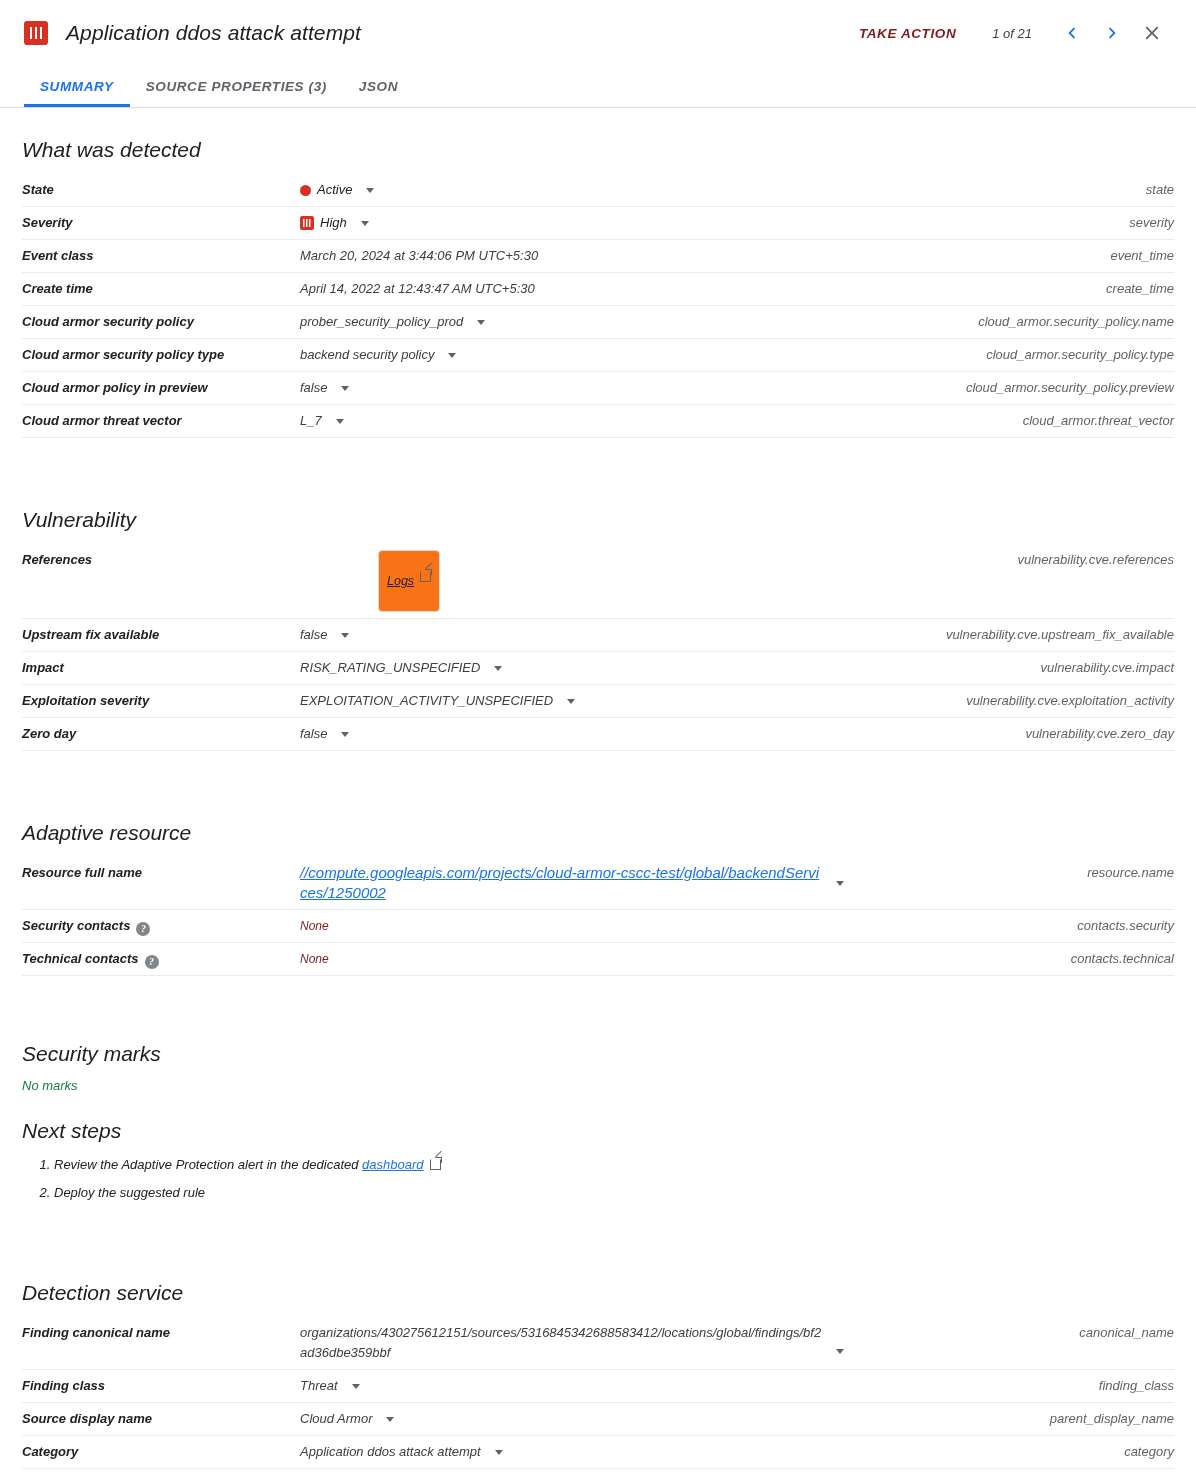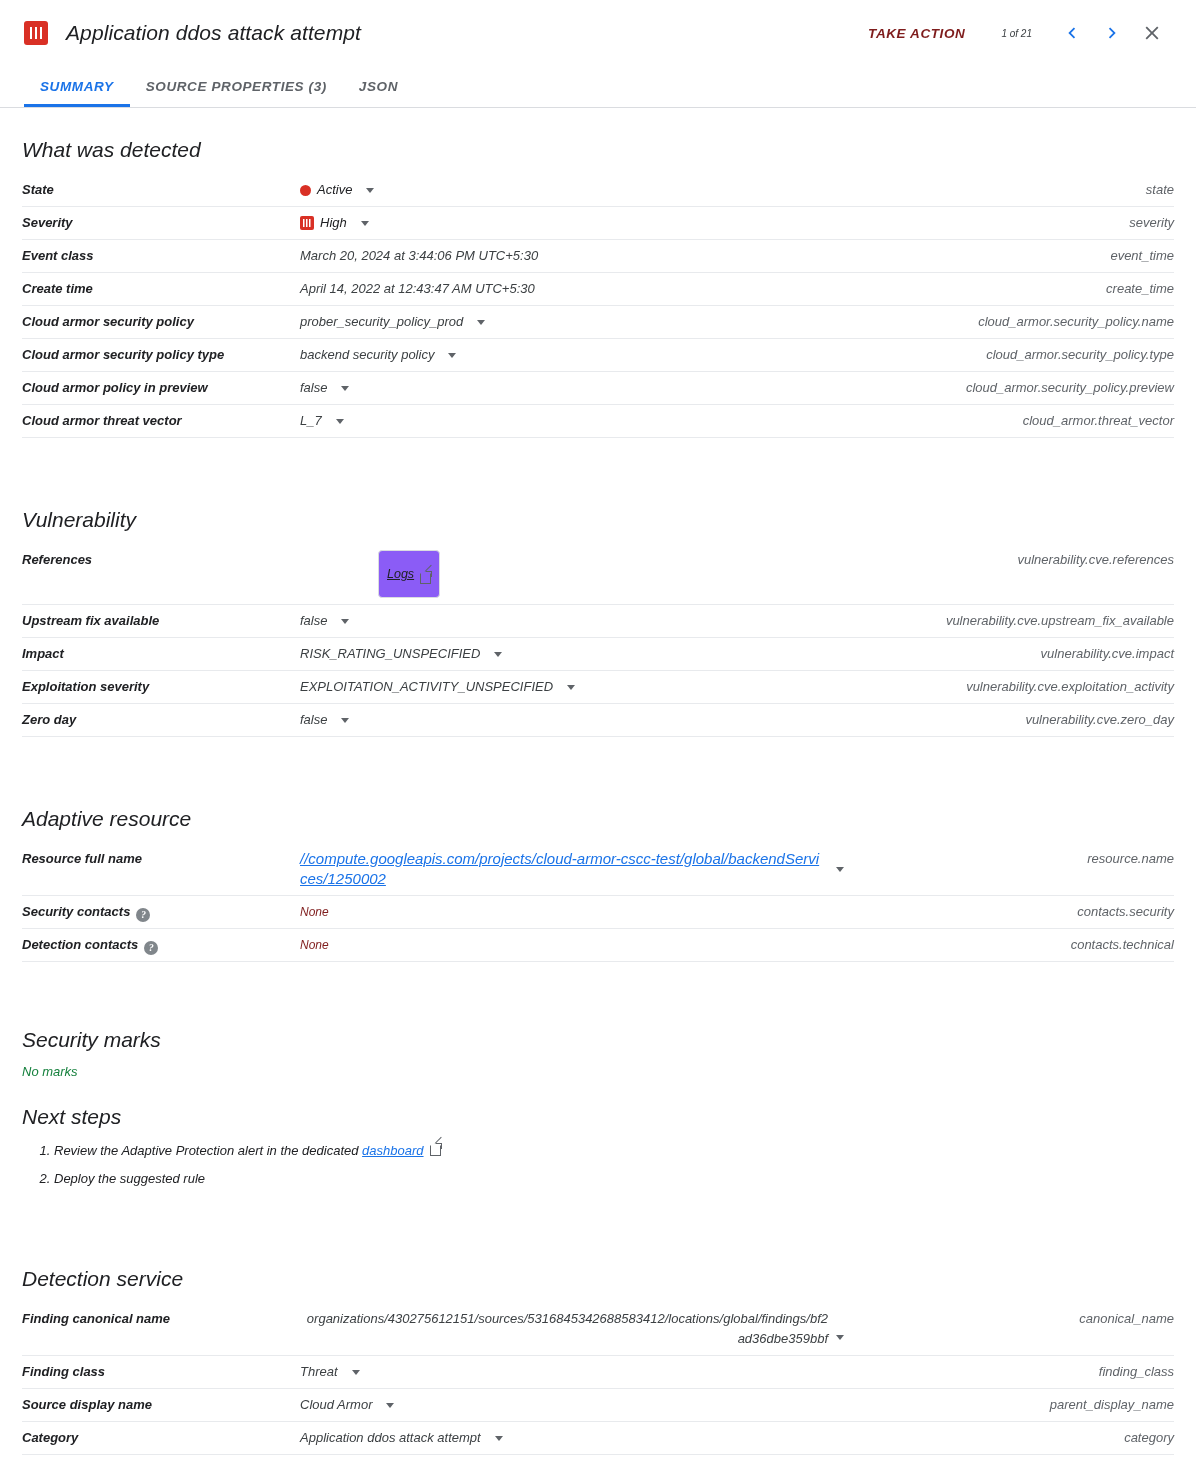--- a/index.html
+++ b/index.html
@@ -47,21 +47,21 @@
   .take-action {
     color: #7f1d1d;
     font-size: 13.5px;
     font-weight: 600;
     letter-spacing: .6px;
     padding: 8px 12px;
     cursor: pointer;
     white-space: nowrap;
   }
   .pager-count {
-    font-size: 10px;
+    font-size: 13px;
     color: #3c4043;
     margin: 0 20px 0 24px;
     white-space: nowrap;
     font-weight: 500;
   }
   .icon-btn {
     width: 40px; height: 40px;
     display: flex; align-items: center; justify-content: center;
     cursor: pointer;
     border-radius: 50%;
@@ -133,21 +133,21 @@
   }
   td.p {
     text-align: right;
     color: #5f6368;
     font-size: 12.5px;
     white-space: nowrap;
     padding-top: 9px;
     width: 330px;
   }
   .vwrap { display: flex; align-items: center; gap: 6px; min-height: 20px; }
-  .vtext { color: #202124; font-size: 13px; text-align: right; }
+  .vtext { color: #202124; font-size: 13px; }
   .vtext.plain { color: #3c4043; }
 
   .caret {
     width: 0; height: 0;
     border-left: 4.5px solid transparent;
     border-right: 4.5px solid transparent;
     border-top: 5px solid #5f6368;
     margin-left: 8px;
     flex: 0 0 auto;
     cursor: pointer;
@@ -163,25 +163,25 @@
     flex: 0 0 auto;
   }
   .sev-icon i {
     display: block; width: 8px; height: 8px;
     background:
       linear-gradient(#fff,#fff) 0 0/1.5px 8px no-repeat,
       linear-gradient(#fff,#fff) 3px 0/1.5px 8px no-repeat,
       linear-gradient(#fff,#fff) 6px 0/1.5px 8px no-repeat;
   }
   .chip {
-    display: inline-flex; align-items: flex-end; gap: 6px;
+    display: inline-flex; align-items: flex-start; gap: 6px;
     border: 1px solid #dadce0;
-    background: #8b5cf6;
+    background: #f97316;
     border-radius: 4px;
-    padding: 13px 8px;
+    padding: 20px 8px;
     font-size: 12.5px;
     color: #202124;
     cursor: pointer;
   }
   .chip u { text-decoration: underline; }
   .ext {
     width: 11px; height: 11px;
     border: 1px solid #5f6368;
     border-top-color: transparent;
     position: relative;
@@ -446,21 +446,21 @@
         </td>
         <td class="v">
           <div class="vwrap">
                 <span class="none-val">None</span>
               </div>
         </td>
         <td class="p">contacts.security</td>
       </tr>
       <tr>
         <td class="k">
-          <span>Detection contacts</span><span class="help">?</span>
+          <span>Technical contacts</span><span class="help">?</span>
         </td>
         <td class="v">
           <div class="vwrap">
                 <span class="none-val">None</span>
               </div>
         </td>
         <td class="p">contacts.technical</td>
       </tr>
     </tbody>
       </table>

